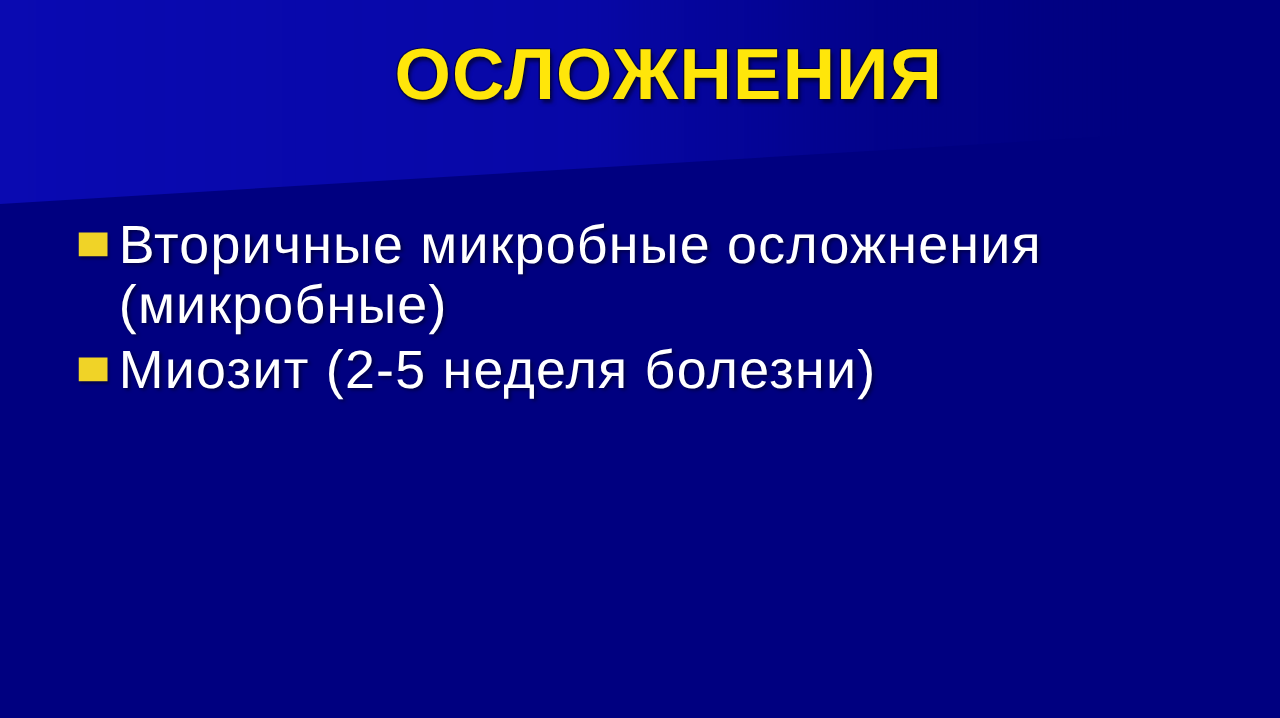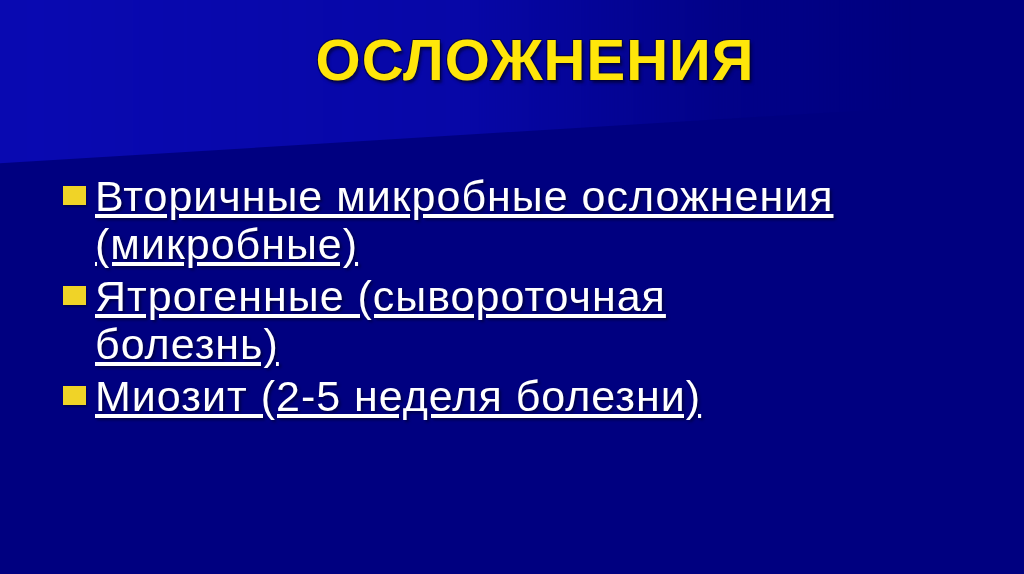--- a/index.html
+++ b/index.html
@@ -77,39 +77,34 @@
   .sq {
     position: absolute;
     left: 1px;
     top: 14px;
     width: 23px;
     height: 19px;
     background: var(--bullet-marker);
     box-shadow: 1px 2px 2px rgba(0,0,50,0.6);
   }
 
-  .line { display: block; text-decoration: underline; }
+  .line { display: block; }
 </style>
 </head>
 <body>
 
 <div class="slide">
   <div class="bg-sweep"></div>
 
   <h1 class="title">ОСЛОЖНЕНИЯ</h1>
 
   <ul class="bullets">
     <li>
       <span class="sq"></span>
       <span class="line">Вторичные микробные осложнения</span>
       <span class="line">(микробные)</span>
     </li>
     <li>
       <span class="sq"></span>
-      <span class="line">Ятрогенные (сывороточная</span>
-      <span class="line">болезнь)</span>
-    </li>
-    <li>
-      <span class="sq"></span>
       <span class="line">Миозит (2-5 неделя болезни)</span>
     </li>
   </ul>
 </div>
 
 </body></html>

